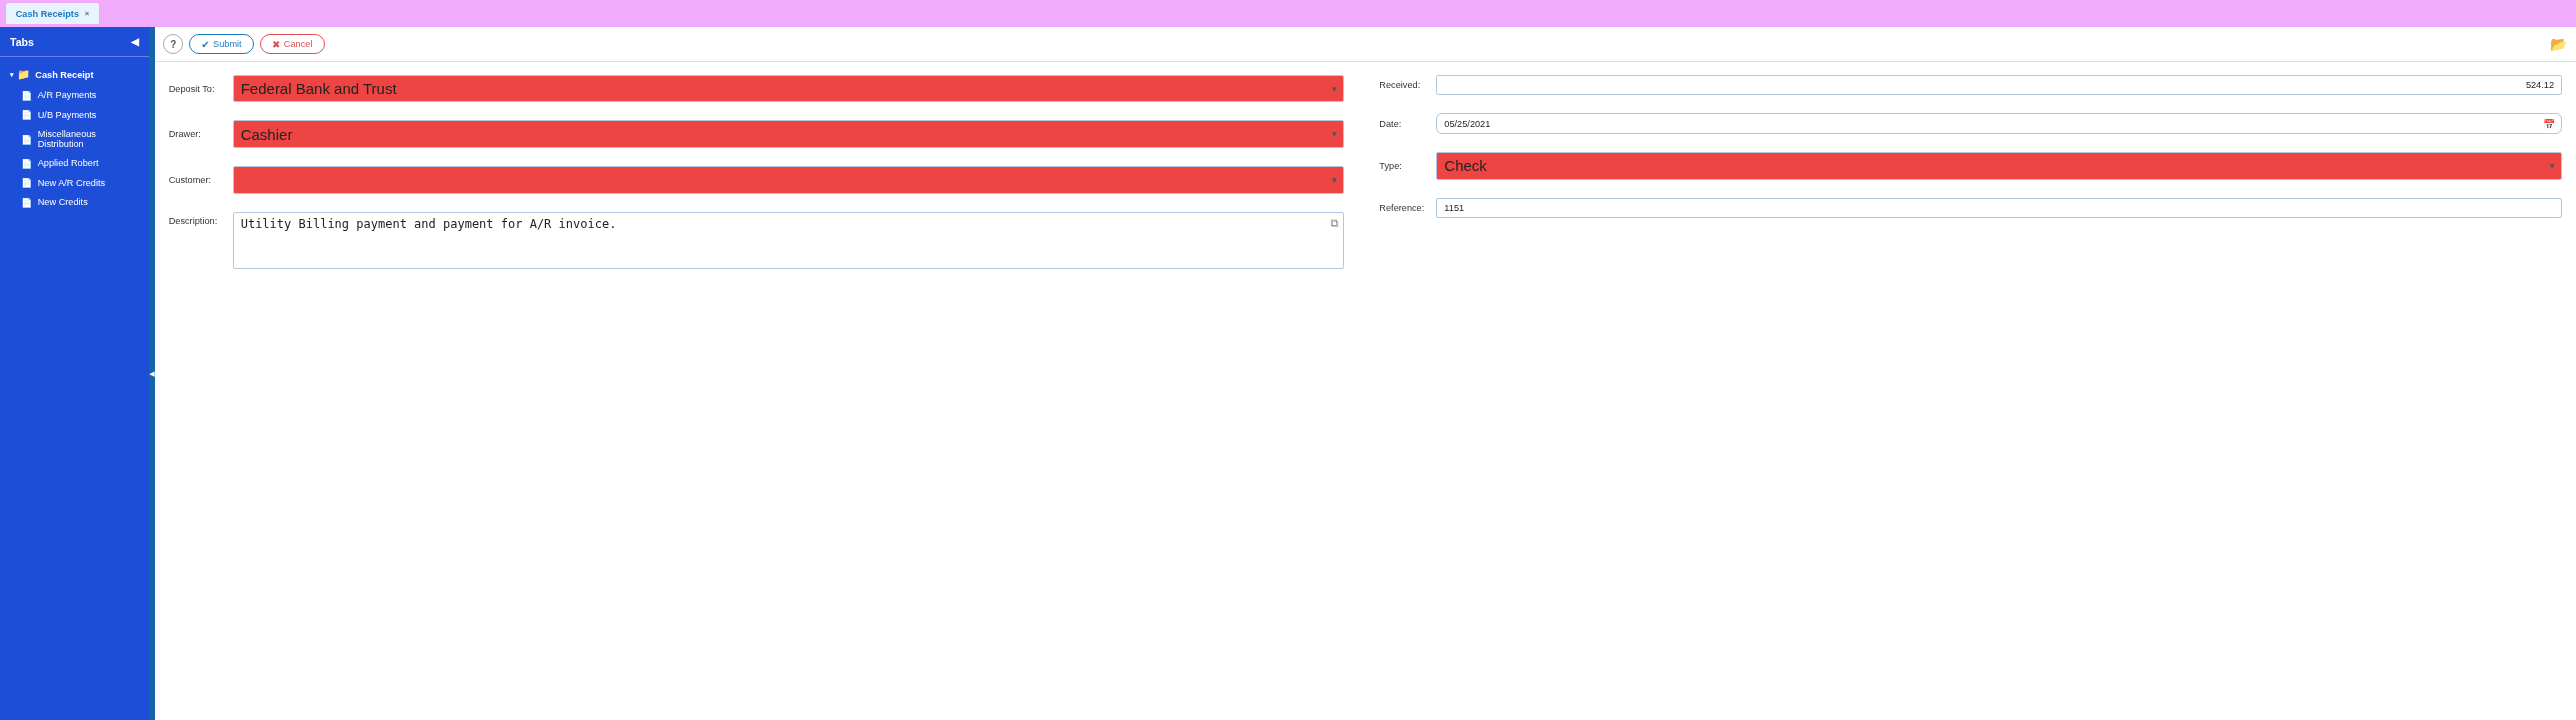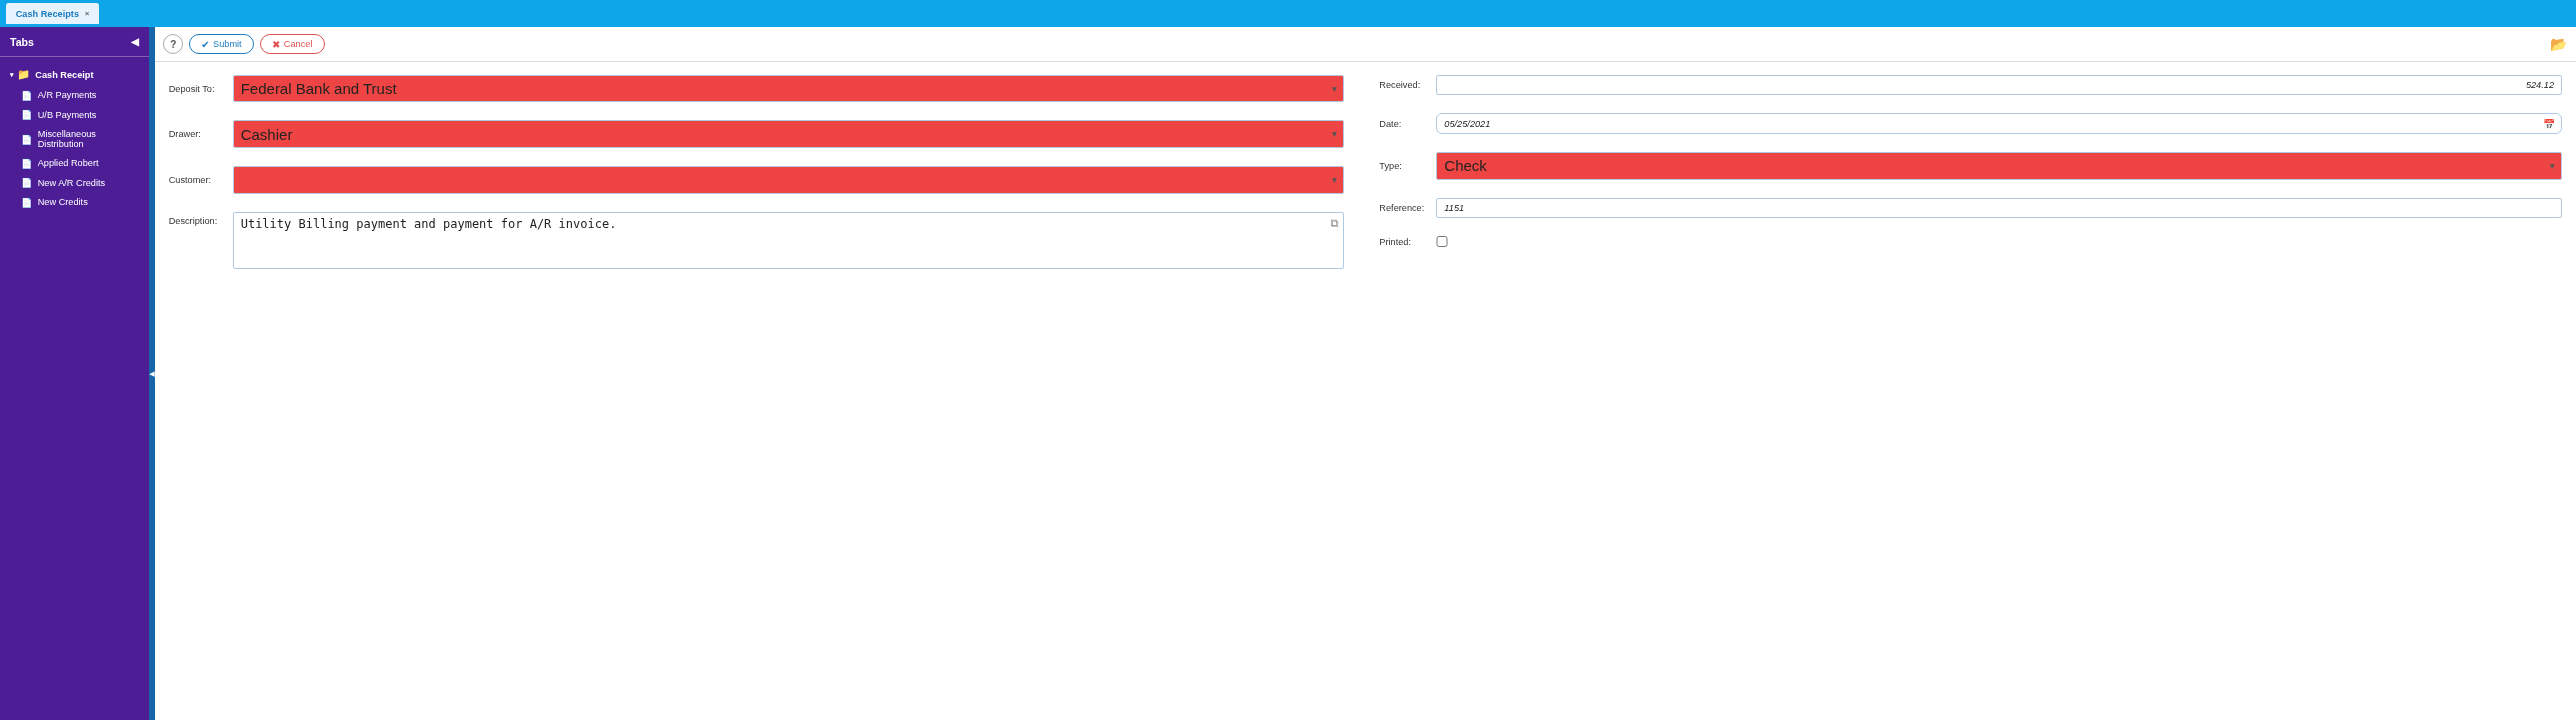--- a/index.html
+++ b/index.html
@@ -1,20 +1,20 @@
 <!DOCTYPE html>
 <html style="font-size:11.3px"><head>
   <meta charset="utf-8">
   <style>
     * { box-sizing: border-box; margin: 0; padding: 0; }
     body { font-family: Arial, sans-serif; font-size: 10px; background: #f0f0f0; }
 
     
     .top-bar {
-      background: #0ea5e9;
+      background: #f0abfc;
       height: 27px;
       display: flex;
       align-items: center;
       padding: 0 5.7px;
       gap: 2.8px;
     }
     .tab-item {
       background: #e8f4fd;
       border-radius: 2.8px 2.8px 0 0;
       padding: 4.3px 10px;
@@ -36,21 +36,21 @@
 
     
     .main-layout {
       display: flex;
       height: calc(100vh - 27px);
     }
 
     
     .sidebar {
       width: 149px;
-      background: #4c1d95;
+      background: #1d4ed8;
       color: white;
       flex-shrink: 0;
       display: flex;
       flex-direction: column;
     }
     .sidebar-header {
       display: flex;
       align-items: center;
       justify-content: space-between;
       padding: 8.5px 10px;
@@ -194,21 +194,20 @@
       position: relative;
     }
     .form-input {
       width: 100%;
       padding: 4.3px 7px;
       border: 0.7px solid #b0c8e0;
       border-radius: 2.1px;
       font-size: 9.2px;
       background: white;
       color: #222;
-      font-style: italic;
     }
     .select-wrapper {
       position: relative;
       width: 100%;
     }
     .select-wrapper select {
       width: 100%;
       padding: 4.3px 21px 4.3px 7px;
       border: 0.7px solid #b0c8e0;
       border-radius: 2.1px;
@@ -443,26 +442,20 @@
             </div>
           </div>
 
           <div class="form-row">
             <span class="form-label">Reference:</span>
             <div class="form-control">
               <input type="text" class="form-input" value="1151" style="">
             </div>
           </div>
 
-          <div class="form-row">
-            <span class="form-label">Printed:</span>
-            <div class="form-control checkbox-row">
-              <input type="checkbox" style="">
-            </div>
-          </div>
 
         </div>
       </div>
     </div>
 
   </div>
 </div>
 
 
 </body></html>

